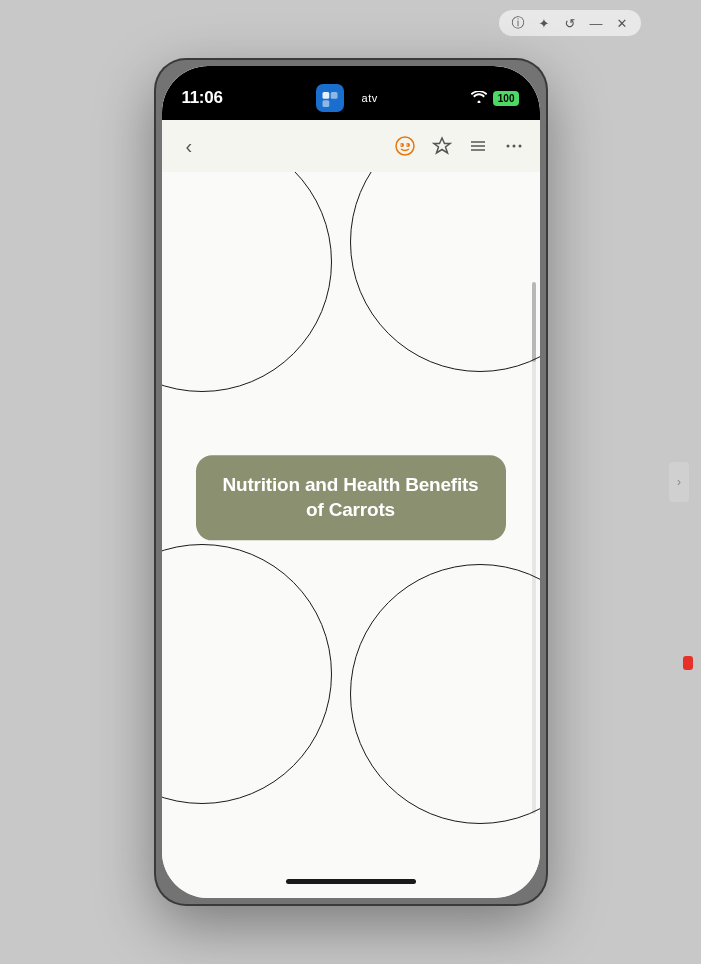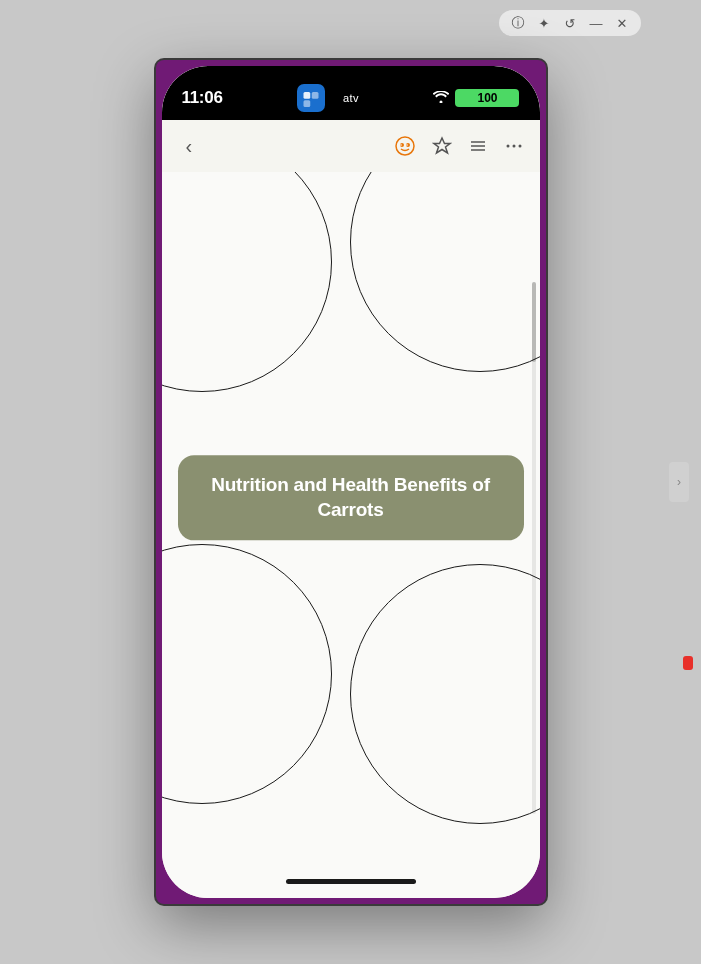--- a/index.html
+++ b/index.html
@@ -75,22 +75,22 @@
       width: 10px;
       height: 14px;
       background: #e8302a;
       border-radius: 3px;
     }
 
     
     .phone-frame {
       width: 390px;
       height: 844px;
-      background: #701a75;
-      border-radius: 8px;
+      background: #737373;
+      border-radius: 30px;
       position: relative;
       box-shadow: 0 0 0 2px #3a3a3a, 0 20px 60px rgba(0,0,0,0.4);
       overflow: hidden;
     }
 
     
     .phone-screen {
       position: absolute;
       top: 6px;
       left: 6px;
@@ -156,23 +156,23 @@
     }
 
     .wifi-icon {
       color: white;
       font-size: 14px;
     }
 
     .battery-badge {
       background: #4cd964;
       color: black;
-      font-size: 12px;
+      font-size: 10px;
       font-weight: 700;
-      padding: 2px 22px;
+      padding: 2px 5px;
       border-radius: 4px;
     }
 
     
     .nav-bar {
       height: 52px;
       background: #f5f5f0;
       display: flex;
       align-items: center;
       justify-content: space-between;
@@ -257,21 +257,21 @@
 
     
     .central-node {
       position: absolute;
       top: 50%;
       left: 50%;
       transform: translate(-50%, -50%) translateY(-20px);
       background: #8a9070;
       border-radius: 16px;
       padding: 18px 24px;
-      width: 346px;
+      width: 310px;
       text-align: center;
     }
 
     .central-node-text {
       color: white;
       font-size: 19px;
       font-weight: 600;
       line-height: 1.3;
       letter-spacing: -0.2px;
     }

